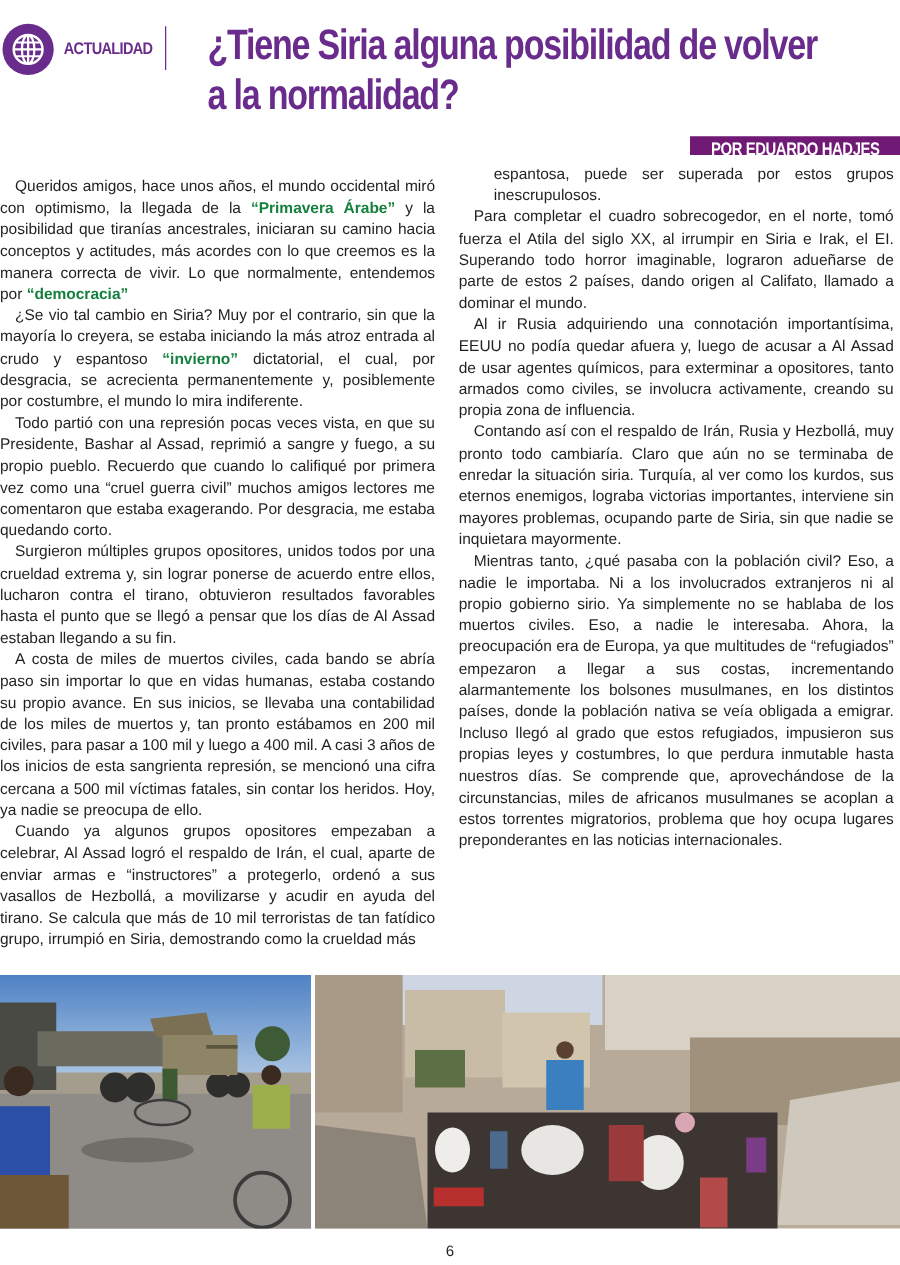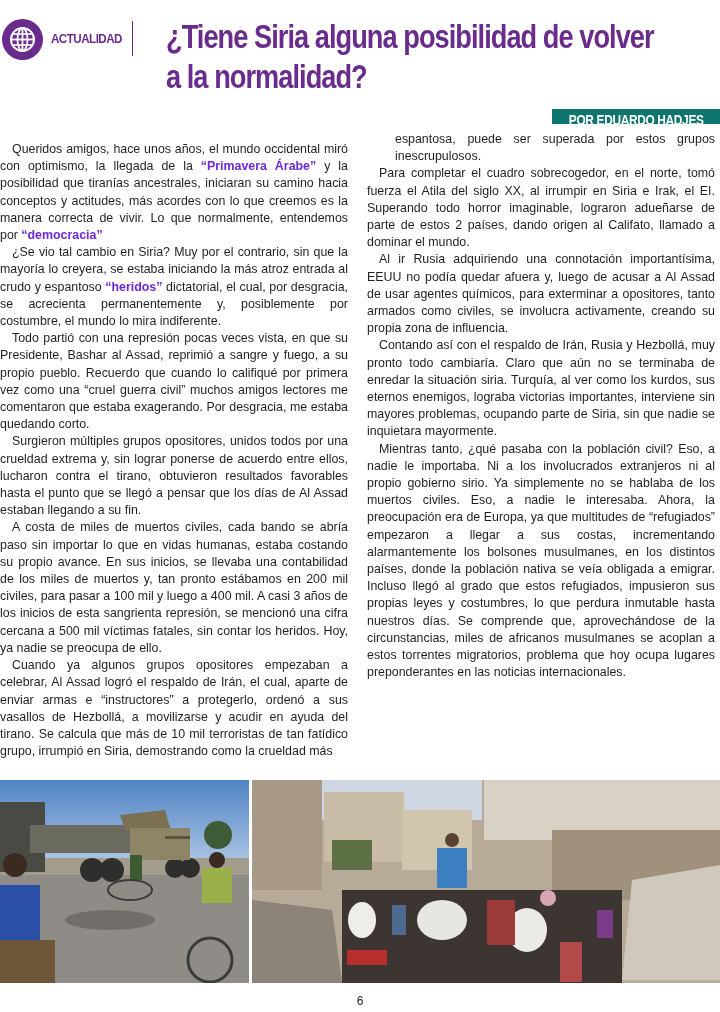--- a/index.html
+++ b/index.html
@@ -5,30 +5,30 @@
   * { box-sizing: border-box; margin: 0; padding: 0; }
   html, body { width: 720px; height: 1012px; background: #ffffff; overflow: hidden; }
   body { position: relative; font-family: "Liberation Sans", sans-serif; color: #231f20; }
 
   .header { position: absolute; left: 0; top: 12px; width: 720px; height: 130px; }
   .globe { position: absolute; left: 2px; top: 7px; width: 41px; height: 41px; border-radius: 50%; background: #6a2c8c; }
   .globe svg { position: absolute; left: 7px; top: 7px; }
   .section-label { position: absolute; left: 51px; top: 19px; font-size: 13.5px; font-weight: bold; color: #6a2c8c; letter-spacing: -0.6px; transform: scaleX(0.86); transform-origin: left center; }
   .section-rule { position: absolute; left: 132px; top: 9px; width: 1px; height: 35px; background: #6a2c8c; }
   .title { position: absolute; left: 166px; top: 4px; width: 540px; font-size: 34px; line-height: 40px; font-weight: bold; color: #6a2c8c; letter-spacing: -1.2px; transform: scaleX(0.80); transform-origin: left top; white-space: nowrap; }
-  .byline { position: absolute; left: 552px; top: 97px; width: 168px; height: 15px; background: #0f766e; color: #ffffff; font-size: 14.5px; font-weight: bold; line-height: 23px; text-align: center; letter-spacing: -0.4px; }
+  .byline { position: absolute; left: 552px; top: 97px; width: 168px; height: 15px; background: #701a75; color: #ffffff; font-size: 14.5px; font-weight: bold; line-height: 23px; text-align: center; letter-spacing: -0.4px; }
   .byline span { display: inline-block; transform: scaleX(0.82); }
 
   .columns { position: absolute; left: 0; top: 141px; width: 720px; height: 625px; }
   .col { position: absolute; top: 0; width: 348px; font-size: 12.4px; line-height: 17.2px; color: #231f20; text-align: justify; hyphens: manual; }
   .col-left { left: 0; }
   .col-right { left: 367px; top: -10px; }
   .col p { text-indent: 12px; }
   .col p.cont { text-indent: 0; margin-left: 28px; }
-  .col b { font-weight: bold; color: #6d28d9; }
+  .col b { font-weight: bold; color: #15803d; }
 
   .photo { position: absolute; top: 780px; height: 203px; overflow: hidden; }
   .photo-1 { left: 0; width: 249px; }
   .photo-2 { left: 252px; width: 468px; }
   .photo svg { display: block; }
 
   .page-number { position: absolute; left: 0; top: 994px; width: 720px; text-align: center; font-size: 12px; color: #231f20; }
 </style>
 </head>
 <body>
@@ -49,21 +49,21 @@
   <h1 class="title">
     <span>¿Tiene Siria alguna posibilidad de volver</span><br>
     <span>a la normalidad?</span>
   </h1>
   <div class="byline"><span>POR EDUARDO HADJES</span></div>
 </div>
 
 <div class="columns">
   <div class="col col-left">
     <p><span>Queridos amigos, hace unos años, el mundo occidental miró con optimismo, la llegada de la </span><b>“Primavera Árabe”</b><span> y la posibilidad que tiranías ancestrales, iniciaran su camino hacia conceptos y actitudes, más acordes con lo que creemos es la manera correcta de vivir. Lo que normalmente, entendemos por </span><b>“democracia”</b></p>
-    <p><span>¿Se vio tal cambio en Siria? Muy por el contrario, sin que la mayoría lo creyera, se estaba iniciando la más atroz entrada al crudo y espantoso </span><b>“heridos”</b><span> dictatorial, el cual, por desgracia, se acrecienta permanentemente y, posiblemente por costumbre, el mundo lo mira indiferente.</span></p>
+    <p><span>¿Se vio tal cambio en Siria? Muy por el contrario, sin que la mayoría lo creyera, se estaba iniciando la más atroz entrada al crudo y espantoso </span><b>“invierno”</b><span> dictatorial, el cual, por desgracia, se acrecienta permanentemente y, posiblemente por costumbre, el mundo lo mira indiferente.</span></p>
     <p>Todo partió con una represión pocas veces vista, en que su Presidente, Bashar al Assad, reprimió a sangre y fuego, a su propio pueblo. Recuerdo que cuando lo califiqué por primera vez como una “cruel guerra civil” muchos amigos lectores me comentaron que estaba exagerando. Por desgracia, me estaba quedando corto.</p>
     <p>Surgieron múltiples grupos opositores, unidos todos por una crueldad extrema y, sin lograr ponerse de acuerdo entre ellos, lucharon contra el tirano, obtuvieron resultados favorables hasta el punto que se llegó a pensar que los días de Al Assad estaban llegando a su fin.</p>
     <p>A costa de miles de muertos civiles, cada bando se abría paso sin importar lo que en vidas humanas, estaba costando su propio avance. En  sus inicios, se llevaba una contabilidad de los miles de muertos y, tan pronto estábamos en 200 mil civiles, para pasar a 100 mil y luego a 400 mil. A casi 3 años de los inicios de esta sangrienta represión, se mencionó una cifra cercana a 500 mil víctimas fatales, sin contar los heridos. Hoy, ya nadie se preocupa de ello.</p>
     <p>Cuando ya algunos grupos opositores empezaban a celebrar, Al Assad logró el respaldo de Irán, el cual, aparte de enviar armas e “instructores” a protegerlo, ordenó a sus vasallos de Hezbollá, a movilizarse y acudir en ayuda del tirano. Se calcula que más de 10 mil terroristas de tan fatídico grupo, irrumpió en Siria, demostrando como la crueldad más</p>
   </div>
   <div class="col col-right">
     <p class="cont">espantosa, puede ser superada por estos grupos inescrupulosos.</p>
     <p>Para completar el cuadro sobrecogedor, en el norte, tomó fuerza el Atila del siglo XX, al irrumpir en Siria e Irak, el EI. Superando todo horror imaginable, lograron adueñarse de parte de estos 2 países, dando origen al Califato, llamado a dominar el mundo.</p>
     <p>Al ir Rusia adquiriendo una connotación importantísima, EEUU no podía quedar afuera y, luego de acusar a Al Assad de usar agentes químicos, para exterminar a opositores, tanto armados como civiles, se involucra activamente, creando su propia zona de influencia.</p>
     <p>Contando así con el respaldo de Irán, Rusia y Hezbollá, muy pronto todo cambiaría. Claro que aún no se terminaba de enredar la situación siria. Turquía, al ver como los kurdos, sus eternos enemigos, lograba victorias importantes, interviene sin mayores problemas, ocupando parte de Siria, sin que nadie se inquietara mayormente.</p>

